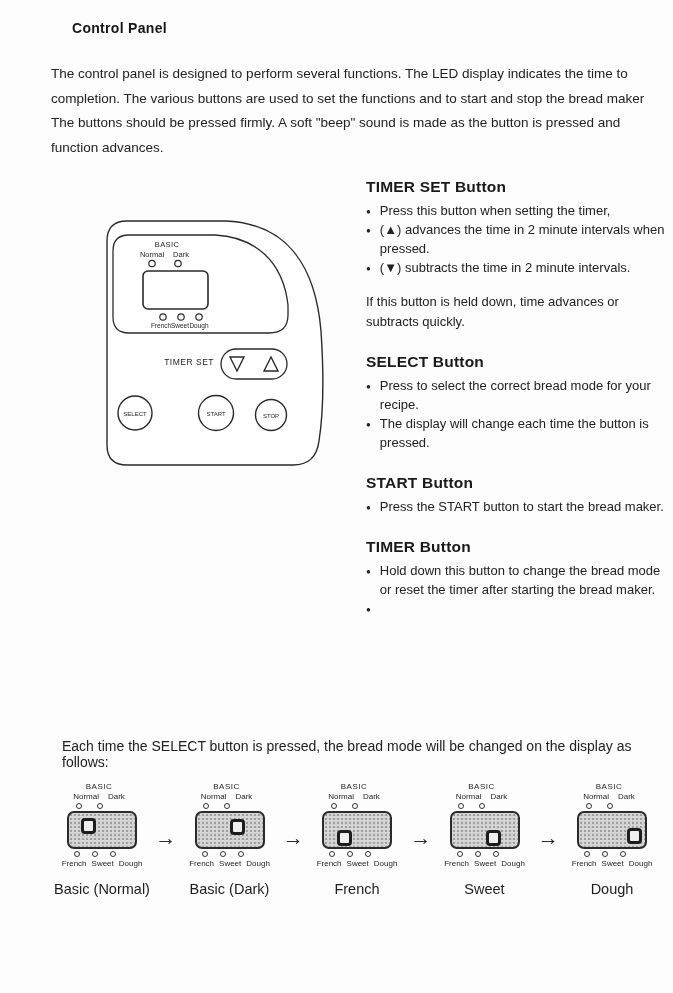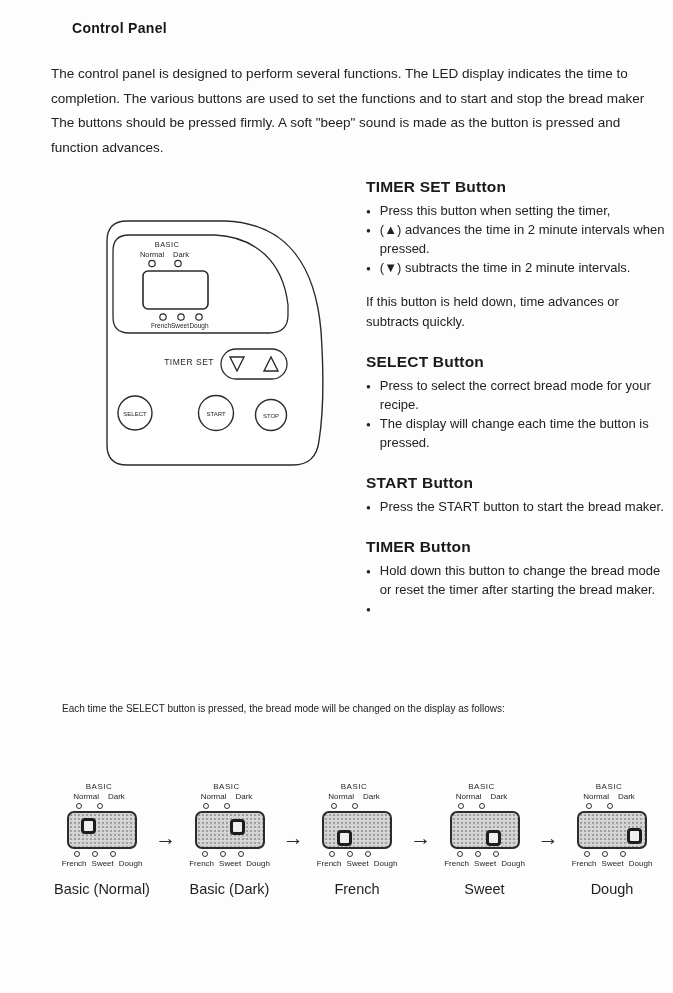--- a/index.html
+++ b/index.html
@@ -32,22 +32,22 @@
   .sec{margin:0 0 22px 0;}
   .sec h2{
     margin:0 0 5px 0;font-size:15.5px;font-weight:bold;color:#1a1a1a;letter-spacing:.2px;
   }
   .bullet{display:flex;gap:9px;font-size:13px;line-height:19px;color:#222;}
   .bullet .dot{flex:0 0 auto;font-size:8px;line-height:19px;transform:translateY(1px);}
   .note{margin-top:15px;font-size:13px;line-height:19.5px;color:#222;}
 
   
   .select-note{
-    position:absolute;left:62px;top:703px;width:606px;
-    font-size:10px;color:#222;
+    position:absolute;left:62px;top:738px;width:606px;
+    font-size:14px;color:#222;
   }
   .modes-row{
     position:absolute;left:50px;top:782px;width:614px;
     display:flex;justify-content:space-between;align-items:flex-start;
   }
   .arrow{
     flex:0 0 auto;margin-top:44px;font-size:21px;color:#2a2a2a;
   }
   .mode{width:104px;flex:0 0 auto;text-align:center;}
   .m-basic{font-size:8px;letter-spacing:.5px;color:#252525;transform:translateX(-3px);}

